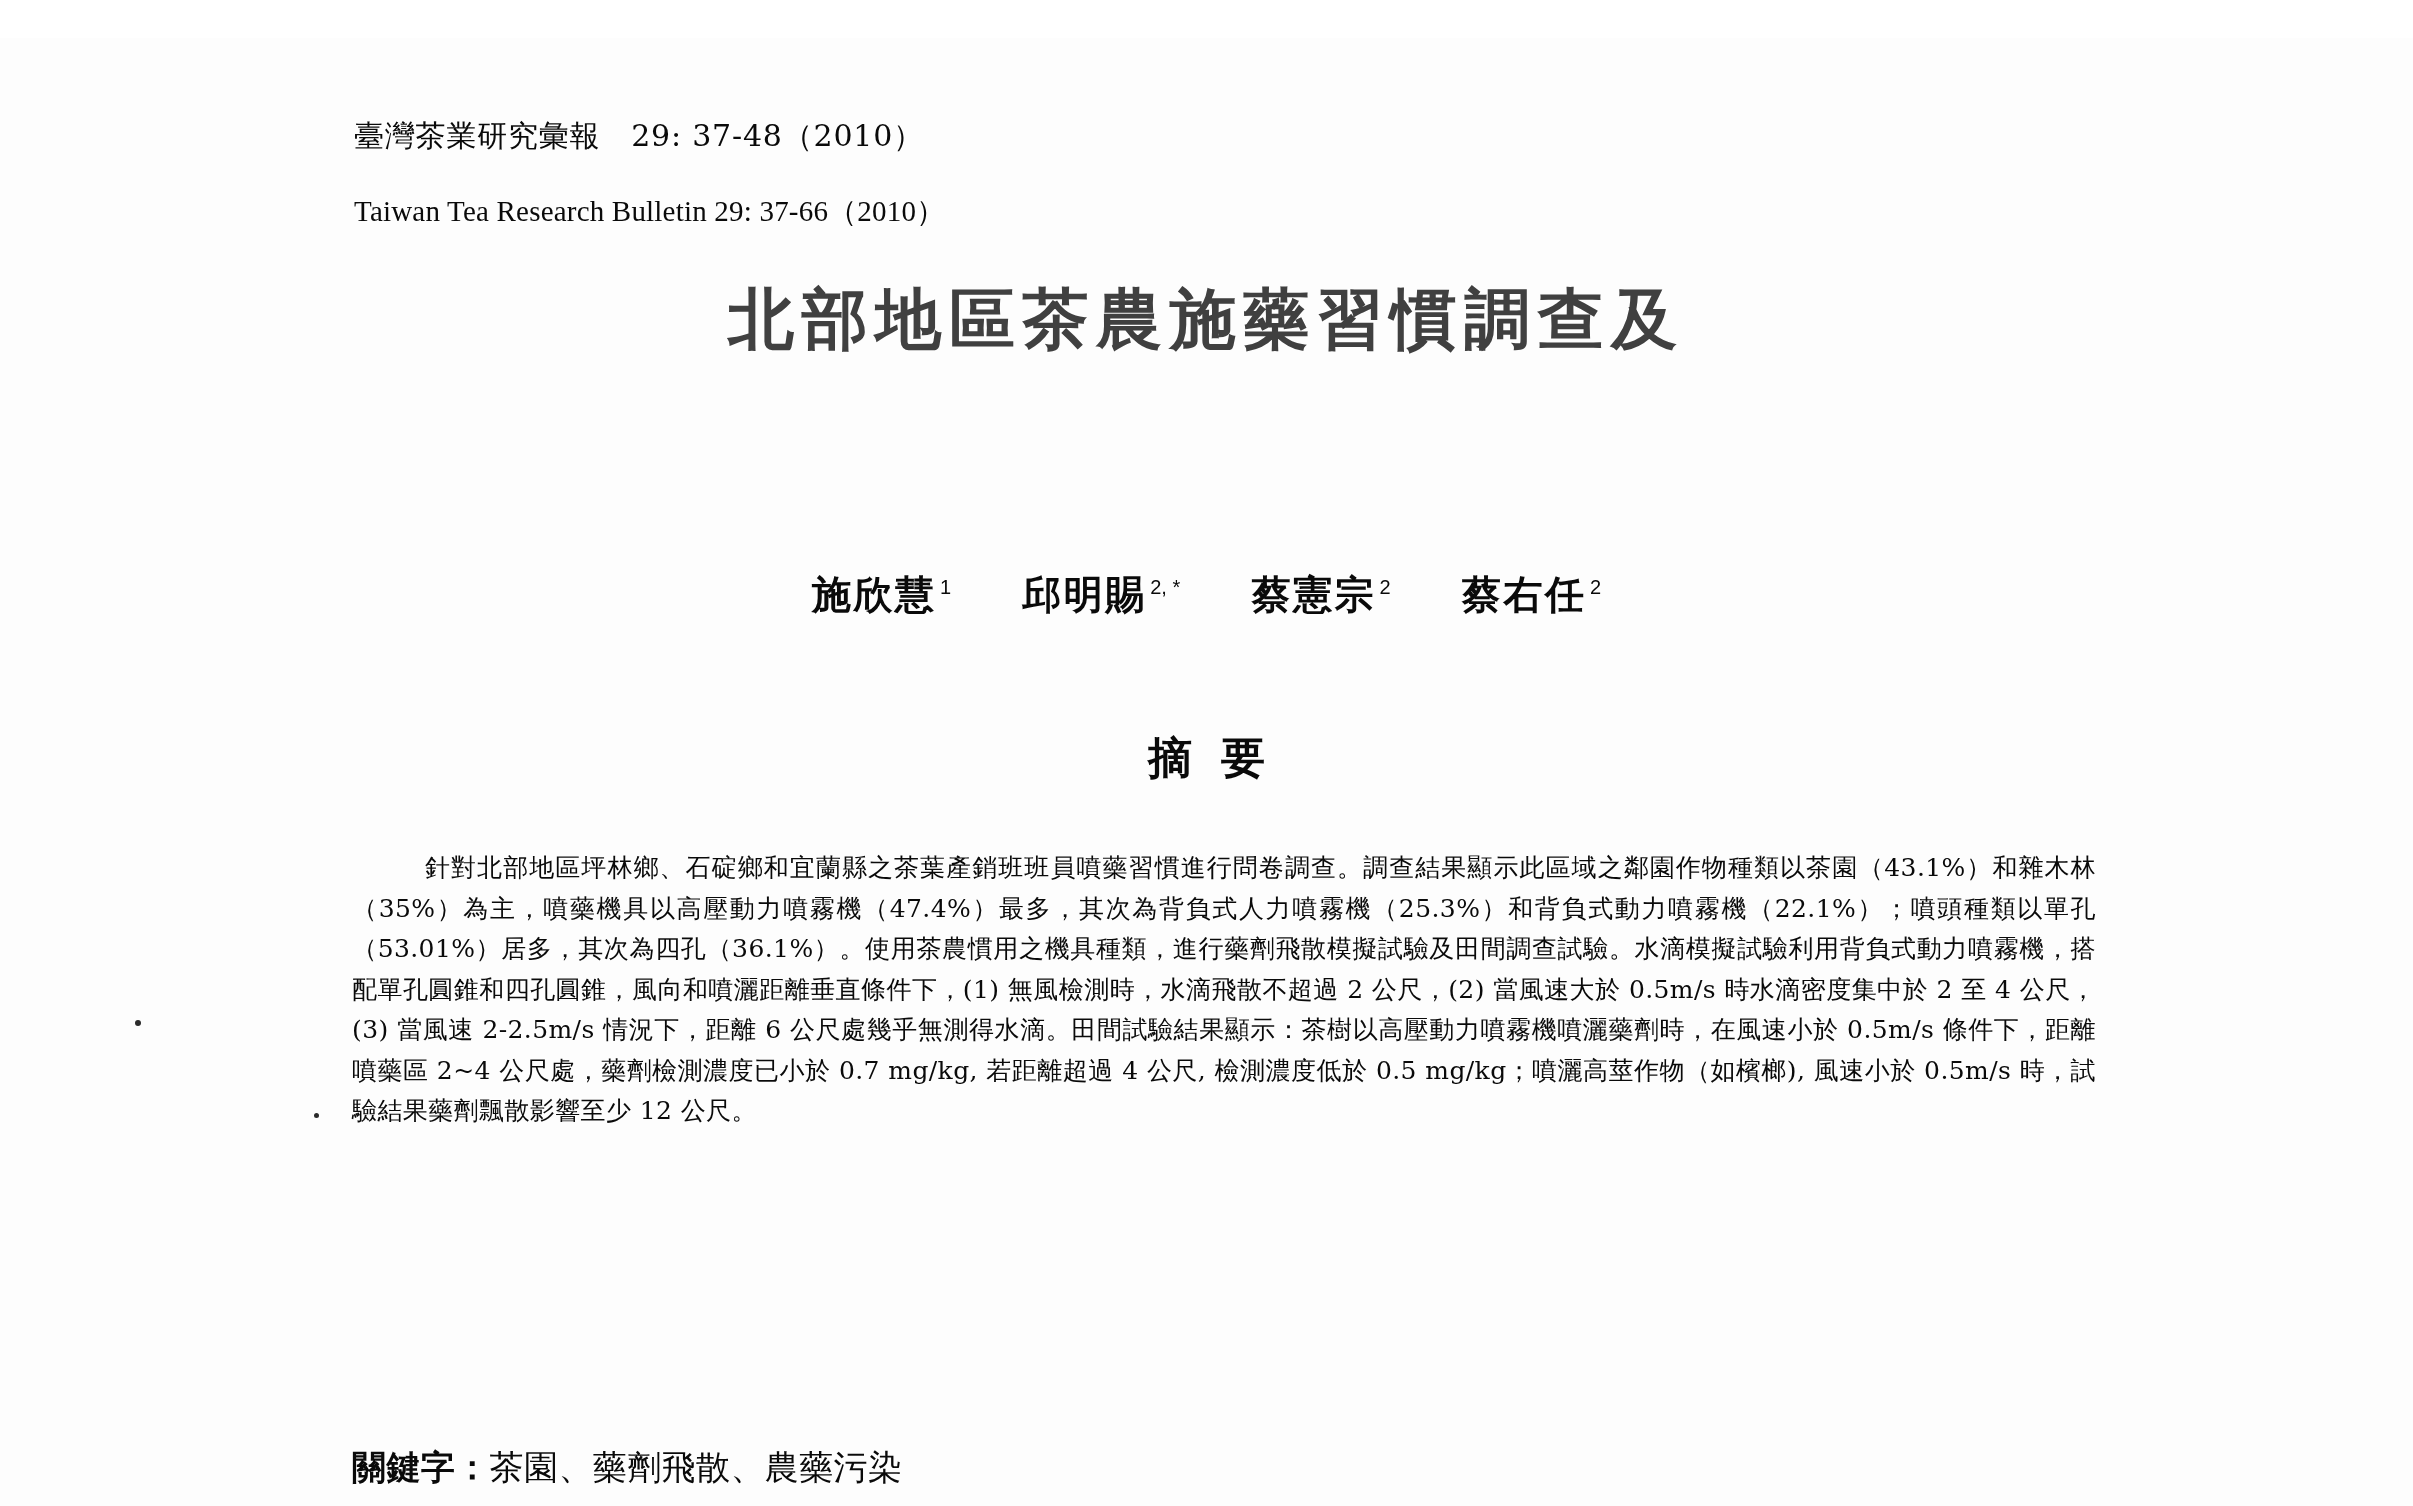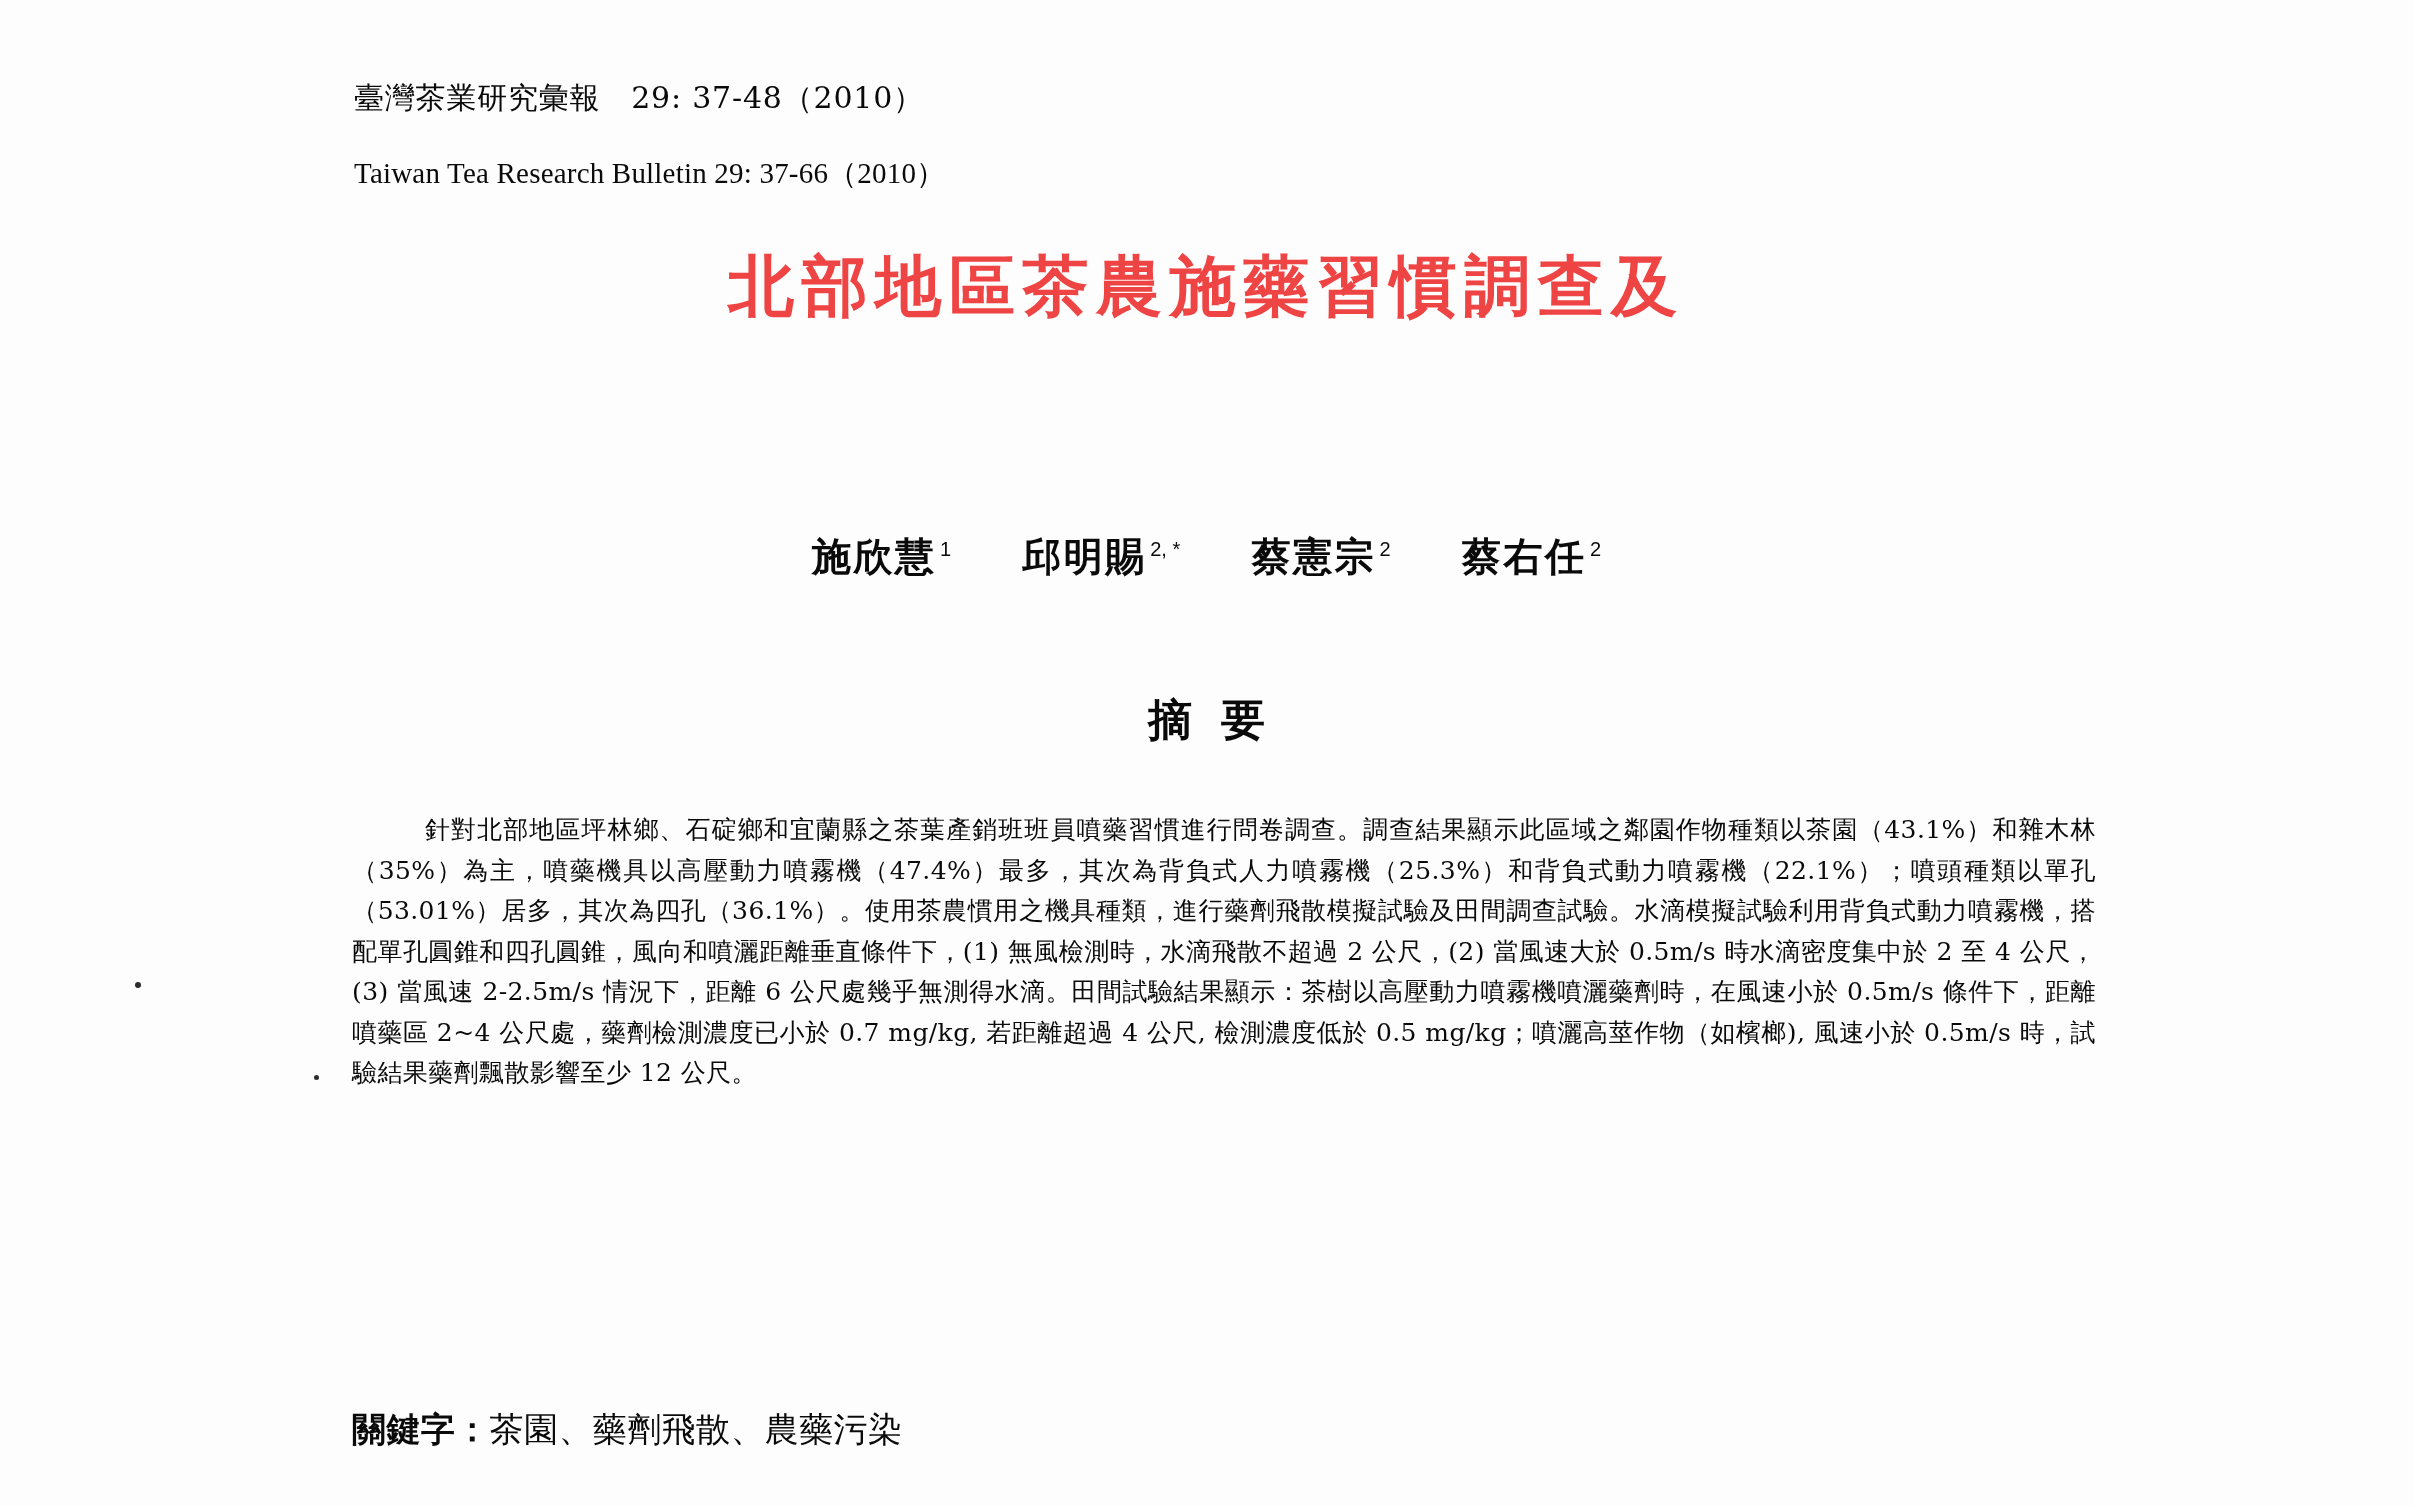--- a/index.html
+++ b/index.html
@@ -12,20 +12,21 @@
     height: 1506px;
     font-family: "Liberation Serif", serif;
     color: #0a0a0a;
     position: relative;
     overflow: hidden;
   }
   .page {
     position: absolute;
     inset: 0;
     background: #fdfdfd;
+    margin-top: 38px;
   }
   .journal-header {
     position: absolute;
     left: 354px;
     top: 78px;
     width: 1602px;
   }
   .journal-zh {
     font-family: "DejaVu Serif", serif;
     font-size: 30px;
@@ -41,26 +42,26 @@
     letter-spacing: 0.2px;
   }
   .title-block {
     position: absolute;
     left: 0;
     right: 0;
     top: 245px;
     text-align: center;
   }
   .title-line {
-    font-family: Liberation Serif, serif;
+    font-family: Liberation Mono, monospace;
     font-weight: bold;
     font-size: 66px;
     letter-spacing: 7.6px;
     line-height: 1.28;
-    color: #ef4444;
+    color: #404040;
   }
   .authors {
     position: absolute;
     left: 0;
     right: 0;
     top: 530px;
     text-align: center;
     font-family: Liberation Sans, sans-serif;
     font-weight: bold;
     font-size: 39px;

